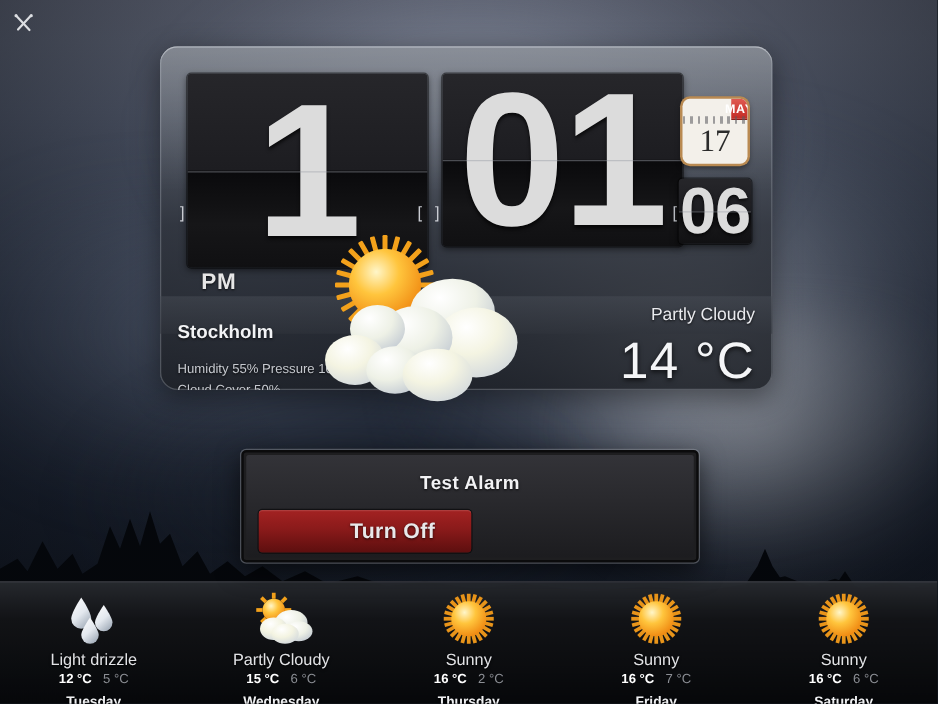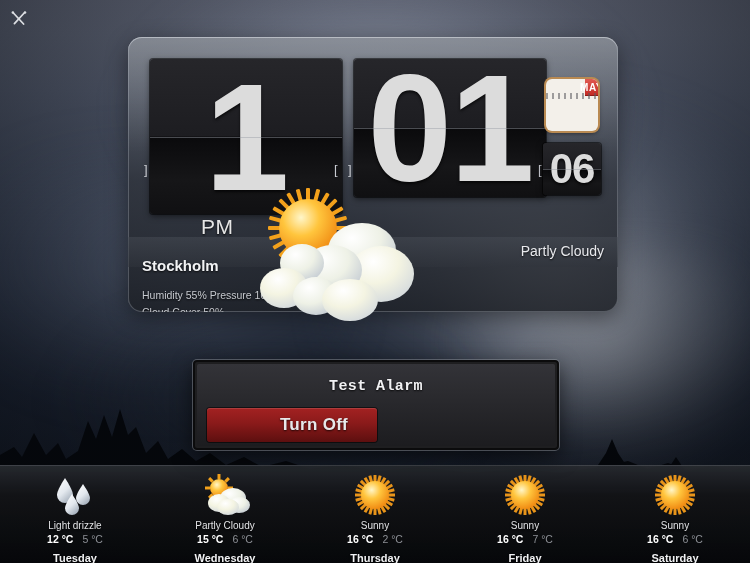--- a/index.html
+++ b/index.html
@@ -95,29 +95,28 @@
     color:#dcdcdc;
     font-family:"Liberation Sans", sans-serif;
     font-weight:700;
     letter-spacing:-2px;
     text-shadow:0 2px 3px rgba(0,0,0,.7);
   }
   #flip-hour   { left:22px;  top:22px;  width:192px; height:155px; }
   #flip-minute { left:226px; top:22px;  width:192px; height:138px; }
   #flip-hour .digit, #flip-minute .digit { font-size:152px; line-height:1; }
   #flip-seconds { left:415px; top:106px; width:58px; height:52px; }
-  #flip-seconds .digit { font-size:42px; letter-spacing:-1px; }
+  #flip-seconds .digit { font-size:52px; letter-spacing:-1px; }
 
   .notch { position:absolute; color:#c9ccd2; font-size:13px; line-height:1; }
 
   #ampm {
     position:absolute; left:33px; top:178px;
-    color:#e6e6e6; font-size:21px; font-weight:400; letter-spacing:.5px;
+    color:#e6e6e6; font-size:18px; font-weight:700; letter-spacing:.5px;
     text-shadow:0 1px 2px rgba(0,0,0,.8);
-    margin-left:40px;
   }
 
   
   #calendar-badge {
     position:absolute; left:418px; top:42px; width:52px; height:52px;
     border-radius:6px; overflow:hidden;
     background:#f3f0ea;
     box-shadow:0 0 0 2px #b98a52, 0 2px 5px rgba(0,0,0,.6);
   }
   #calendar-badge .cal-top {
@@ -182,21 +181,20 @@
   }
   #alarm-inner {
     position:absolute; inset:2px;
     background:linear-gradient(180deg,#333338 0%,#2a2a2e 40%,#1c1c1f 100%);
     border-radius:2px;
   }
   #alarm-title {
     position:absolute; left:0; right:0; top:14px; text-align:center;
     color:#f2f2f4; font-size:15px; font-weight:700; letter-spacing:.4px;
     text-shadow:0 1px 2px rgba(0,0,0,.85);
-    font-family:Liberation Mono, monospace;
   }
   .alarm-btn {
     position:absolute; top:44px; height:34px; width:170px;
     border-radius:3px; cursor:pointer;
     display:flex; align-items:center; justify-content:center;
     color:#e8e8ea; font-size:17px; font-weight:700; letter-spacing:.3px;
     text-shadow:0 1px 2px rgba(0,0,0,.75);
     box-shadow:0 0 0 1px rgba(0,0,0,.55), 0 1px 0 rgba(255,255,255,.12) inset;
   }
   #btn-turnoff { left:10px;  background:linear-gradient(180deg,#a32222 0%,#8a1a1a 45%,#5d0f0f 100%);padding-left:44px; }
@@ -208,21 +206,21 @@
     background:linear-gradient(180deg, rgba(40,43,48,.92) 0%, rgba(18,19,22,.95) 30%, rgba(6,7,9,.97) 100%);
     border-top:1px solid rgba(170,176,188,.35);
     display:flex; z-index:18;
   }
   .fc-item {
     flex:1; position:relative;
     display:flex; flex-direction:column; align-items:center; justify-content:flex-start;
     padding-top:8px; cursor:pointer;
   }
   .fc-icon { height:44px; display:flex; align-items:center; justify-content:center; }
-  .fc-cond { color:#e2e3e6; font-size:10px; margin-top:2px; text-shadow:0 1px 2px #000; }
+  .fc-cond { color:#e2e3e6; font-size:13px; margin-top:2px; text-shadow:0 1px 2px #000; }
   .fc-temps { margin-top:2px; font-size:10.5px; }
   .fc-hi { color:#ffffff; font-weight:700; }
   .fc-lo { color:#8c8f95; margin-left:6px; }
   .fc-day { color:#f0f1f3; font-size:11px; font-weight:700; margin-top:7px; text-shadow:0 1px 2px #000; }
 </style>
 </head>
 <body>
 
 <div id="wallpaper">
   <div class="sky-base"></div>
@@ -270,26 +268,28 @@
   <div class="flip" id="flip-seconds">
     <div class="digit">06</div>
     <div class="seam"></div>
   </div>
 
   <div id="ampm">PM</div>
 
   <div id="calendar-badge">
     <div class="cal-top">MAY</div>
     <div class="cal-rings"></div>
+    <div class="cal-day">17</div>
   </div>
 
   <div id="weather-zone">
     <div class="wx-bar-top"></div>
     <div id="wx-city">Stockholm</div>
     <div id="wx-cond">Partly Cloudy</div>
+    <div id="wx-temp">14 °C</div>
     <div class="wx-meta" id="wx-hp">Humidity 55%  Pressure 1004 mb</div>
     <div class="wx-meta" id="wx-cc">Cloud Cover 50%</div>
 
   </div>
 </div>
 
 <svg id="wx-icon" viewBox="0 0 160 135">
   <defs>
     <radialGradient id="sunG" cx="38%" cy="32%" r="70%">
       <stop offset="0%" stop-color="#fff6c9"></stop>

